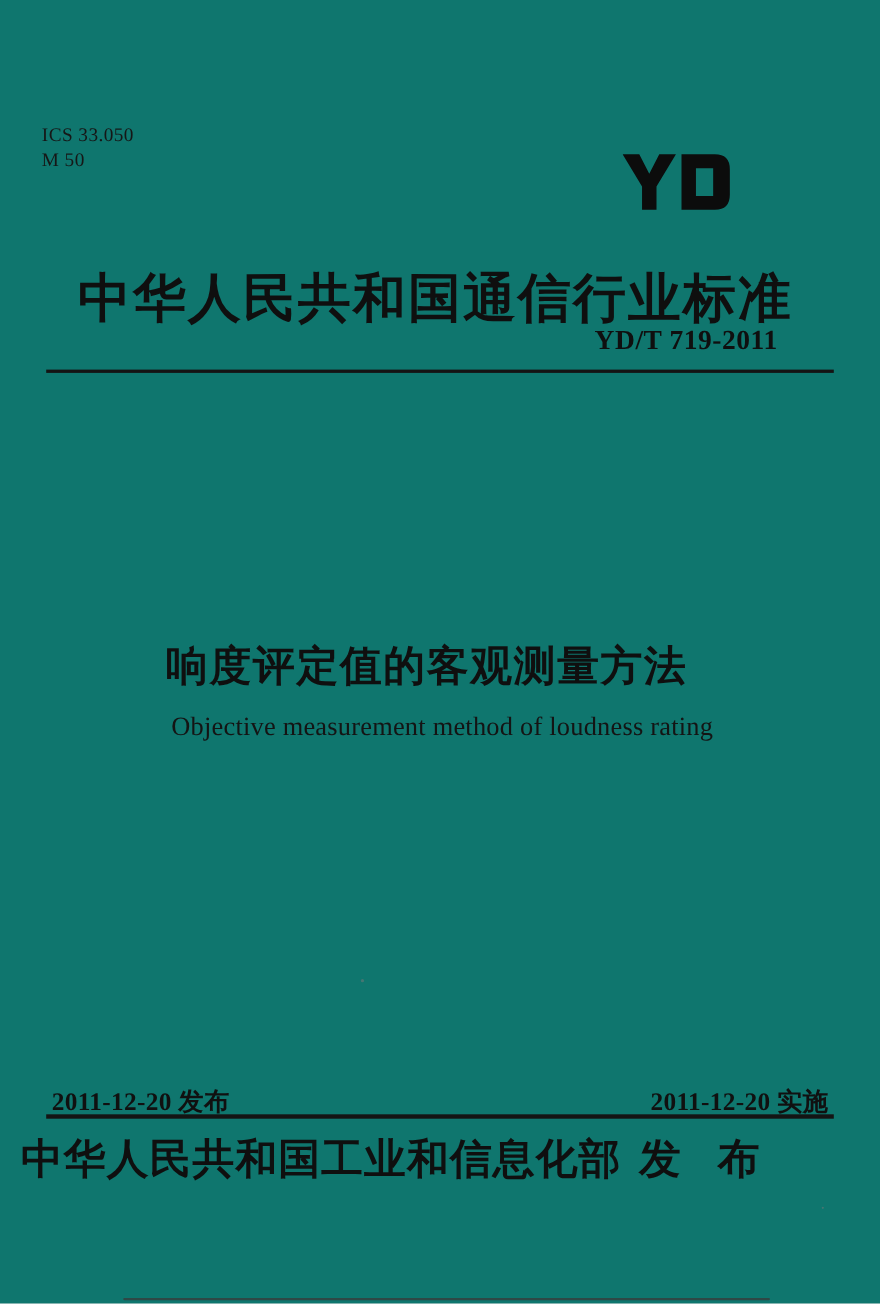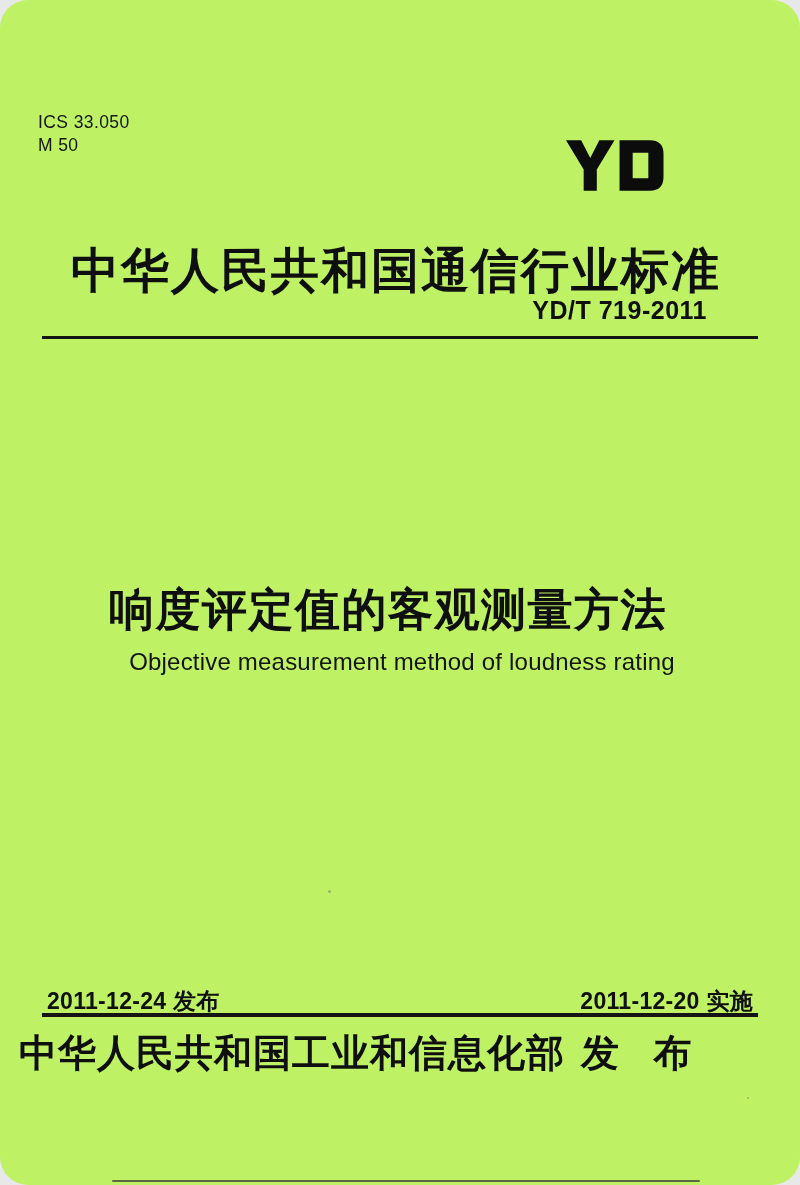--- a/index.html
+++ b/index.html
@@ -5,25 +5,24 @@
   html, body {
     margin: 0;
     padding: 0;
     background: #e8e8e8;
   }
   .page {
     position: relative;
     width: 800px;
     height: 1185px;
     margin: 0 auto;
-    background: #bef264;
+    background: #0f766e;
     overflow: hidden;
-    font-family: Liberation Sans, sans-serif;
+    font-family: Liberation Serif, serif;
     color: #111111;
-    border-radius: 28px;
   }
 
   .ics-block {
     position: absolute;
     left: 38px;
     top: 111px;
     font-size: 17.5px;
     line-height: 23px;
     letter-spacing: 0.4px;
     color: #161616;
@@ -71,21 +70,21 @@
   }
   .rule-header { top: 336px; height: 3px; }
   .rule-footer { top: 1013px; height: 4px; }
 
   .doc-title-zh {
     position: absolute;
     left: 0;
     right: 24px;
     top: 580px;
     text-align: center;
-    font-size: 45px;
+    font-size: 38px;
     font-weight: 700;
     letter-spacing: 1.5px;
     white-space: nowrap;
     color: #0f0f0f;
   }
 
   .doc-title-en {
     position: absolute;
     left: 0;
     right: 8px;
@@ -169,21 +168,21 @@
 
   <div class="standard-number">YD/T 719-2011</div>
 
   <div class="rule rule-header"></div>
 
   <div class="doc-title-zh">响度评定值的客观测量方法</div>
 
   <div class="doc-title-en">Objective measurement method of loudness rating</div>
 
   <div class="dates-row">
-    <span>2011-12-24 发布</span>
+    <span>2011-12-20 发布</span>
     <span>2011-12-20 实施</span>
   </div>
 
   <div class="rule rule-footer"></div>
 
   <div class="publisher-row">
     <span>中华人民共和国工业和信息化部</span><span class="action">发 布</span>
   </div>
 
   <div class="scan-artifact"></div>

